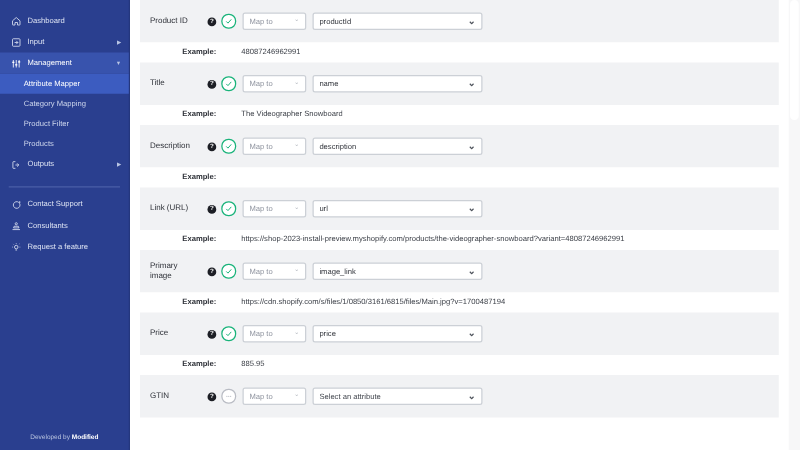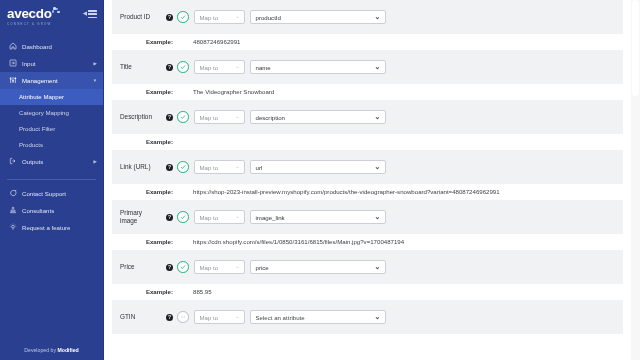--- a/index.html
+++ b/index.html
@@ -166,42 +166,20 @@
     background: #ffffff; border-radius: 4px;
   }
 </style>
 </head>
 <body>
 
 <div class="app">
 
   <aside class="sidebar">
 
-    <div class="sb-top">
-      <div class="logo-wrap">
-        <div class="logo-row">
-          <span class="logo-text">avecdo</span>
-          <span class="logo-dots">
-              <i></i>
-              <i></i>
-              <i></i>
-              <i></i>
-            </span>
-        </div>
-        <div class="logo-tag">CONNECT &amp; GROW</div>
-      </div>
-      <div class="collapse-btn">
-        <span class="collapse-chev">◀</span>
-        <span class="hamb">
-            <span></span>
-            <span></span>
-            <span></span>
-          </span>
-      </div>
-    </div>
 
     <nav class="nav">
 
       <div class="nav-item">
         <span class="ico">
           <svg width="8" height="8" viewBox="0 0 24 24" fill="none" stroke="#dde3f3" stroke-width="2">
             <path d="M3 11 12 3l9 8v9a1 1 0 0 1-1 1h-5v-6H9v6H4a1 1 0 0 1-1-1z"></path>
           </svg>
         </span>
         <span class="nav-label">Dashboard</span>

